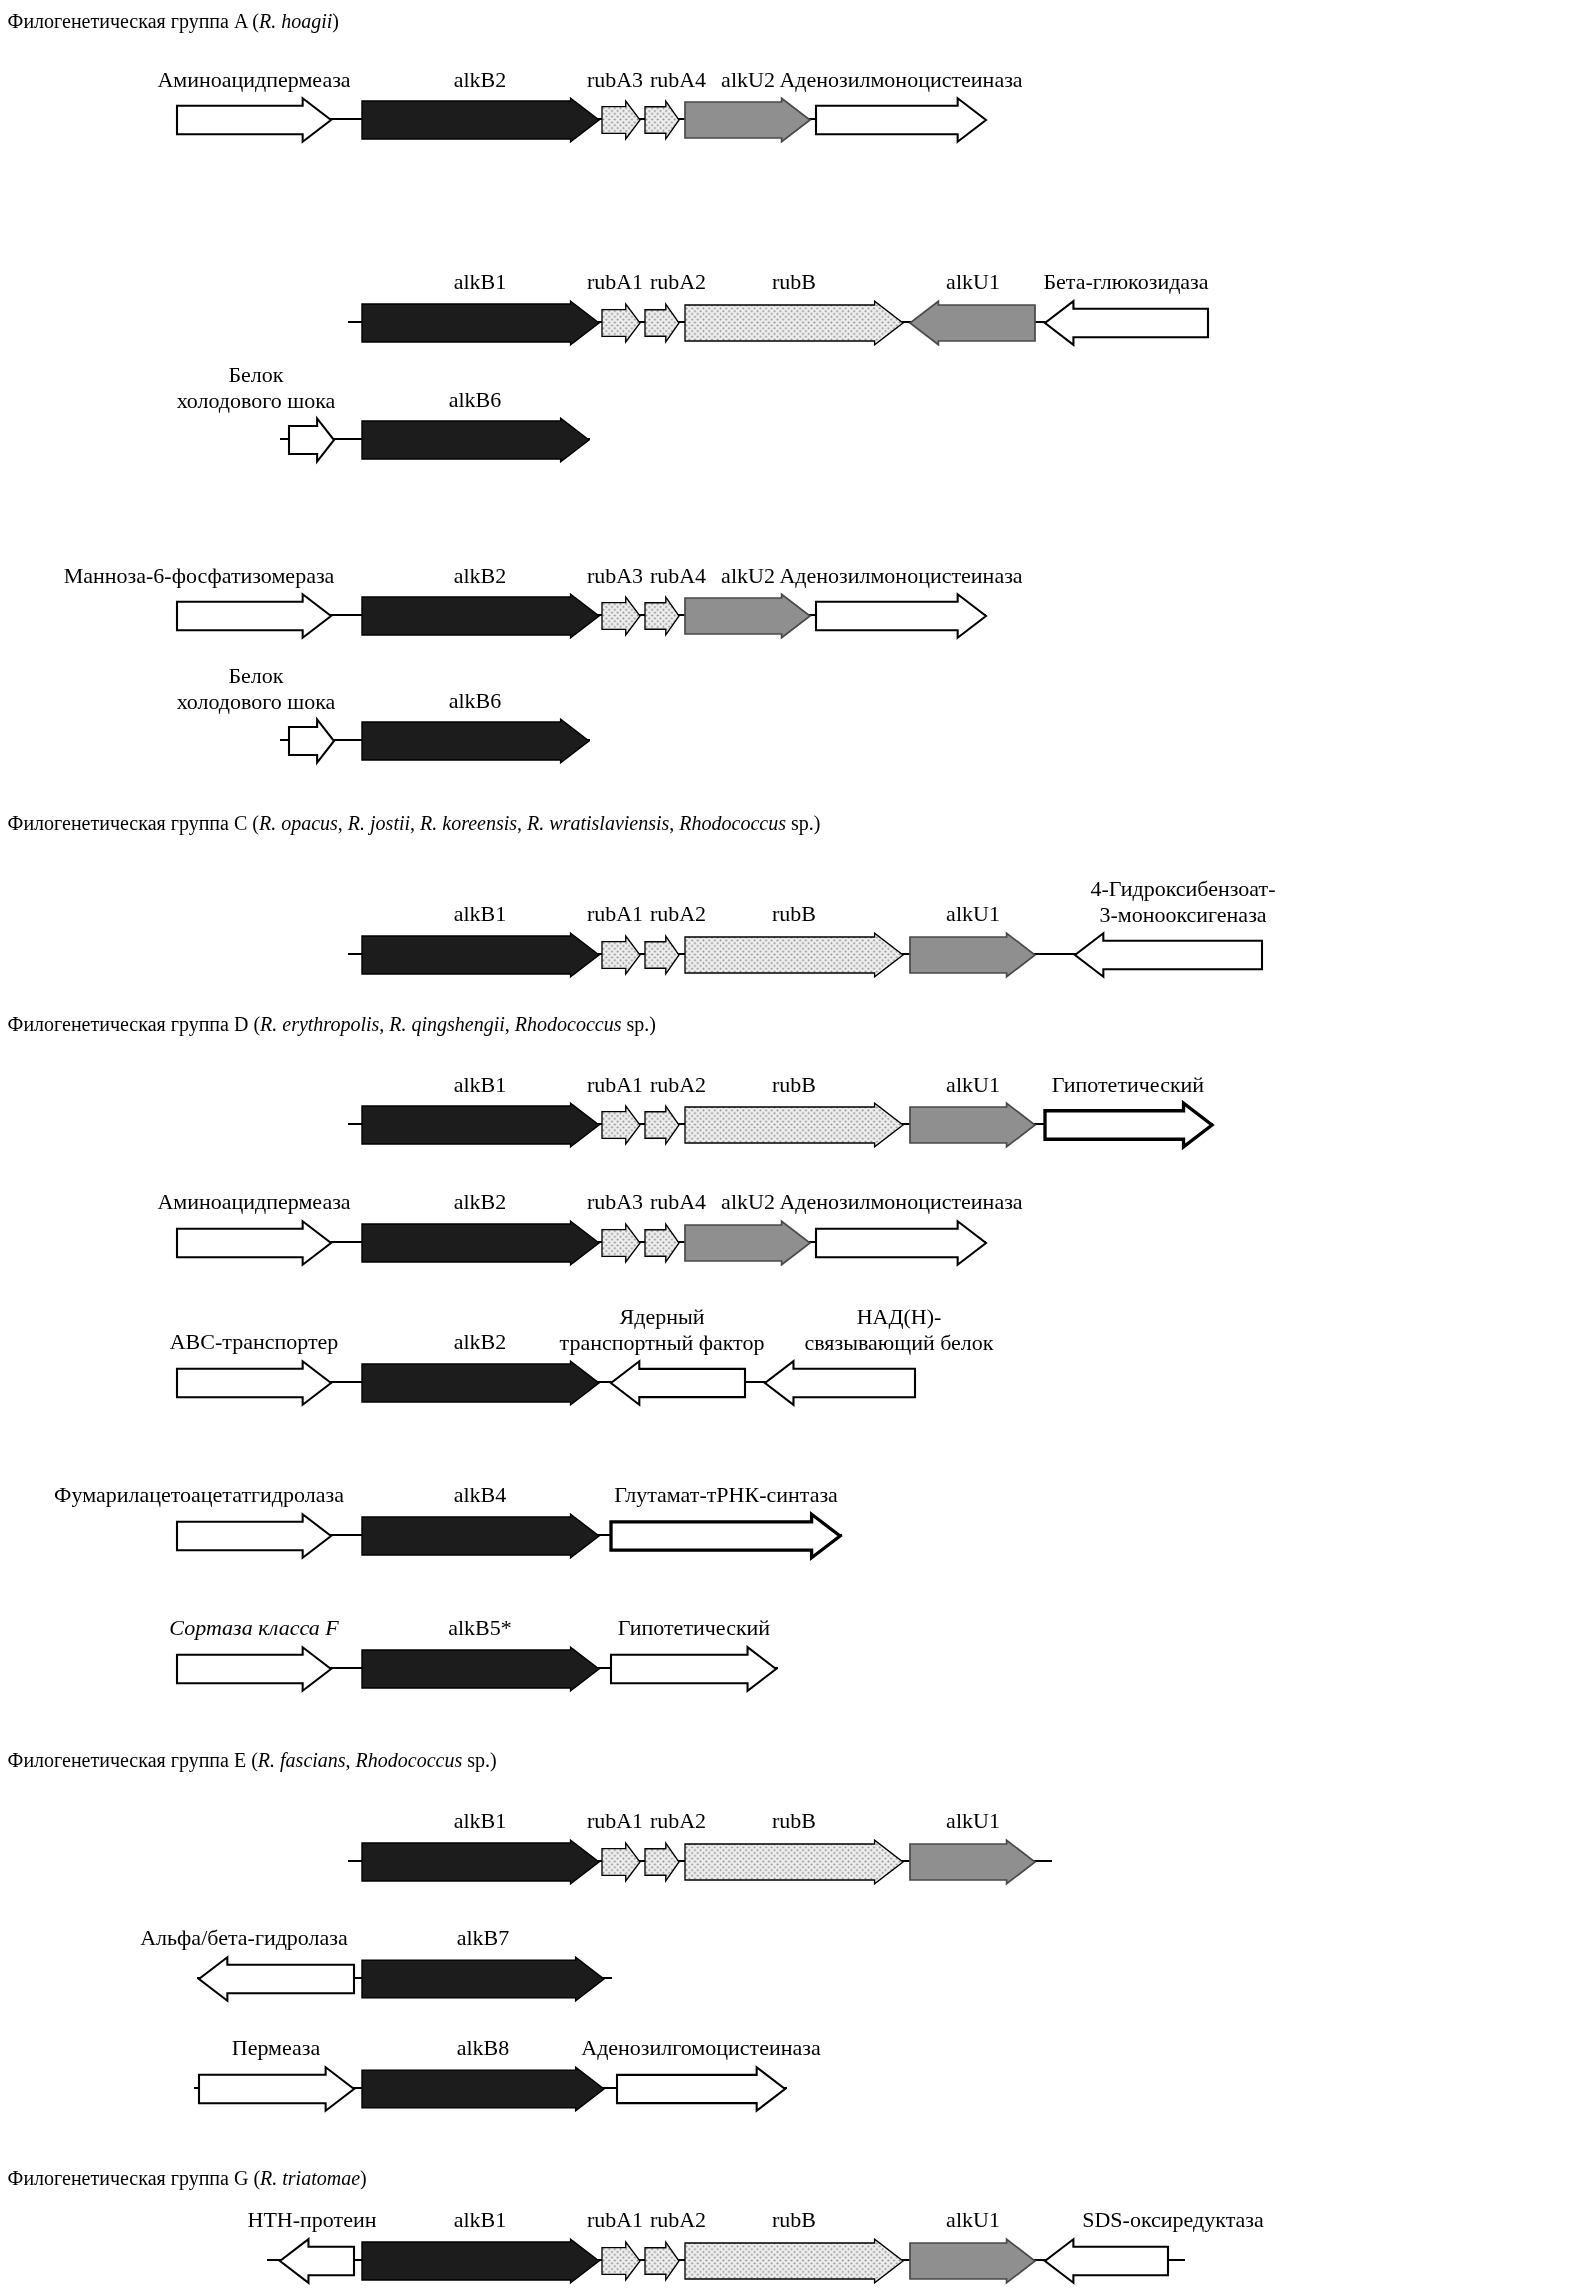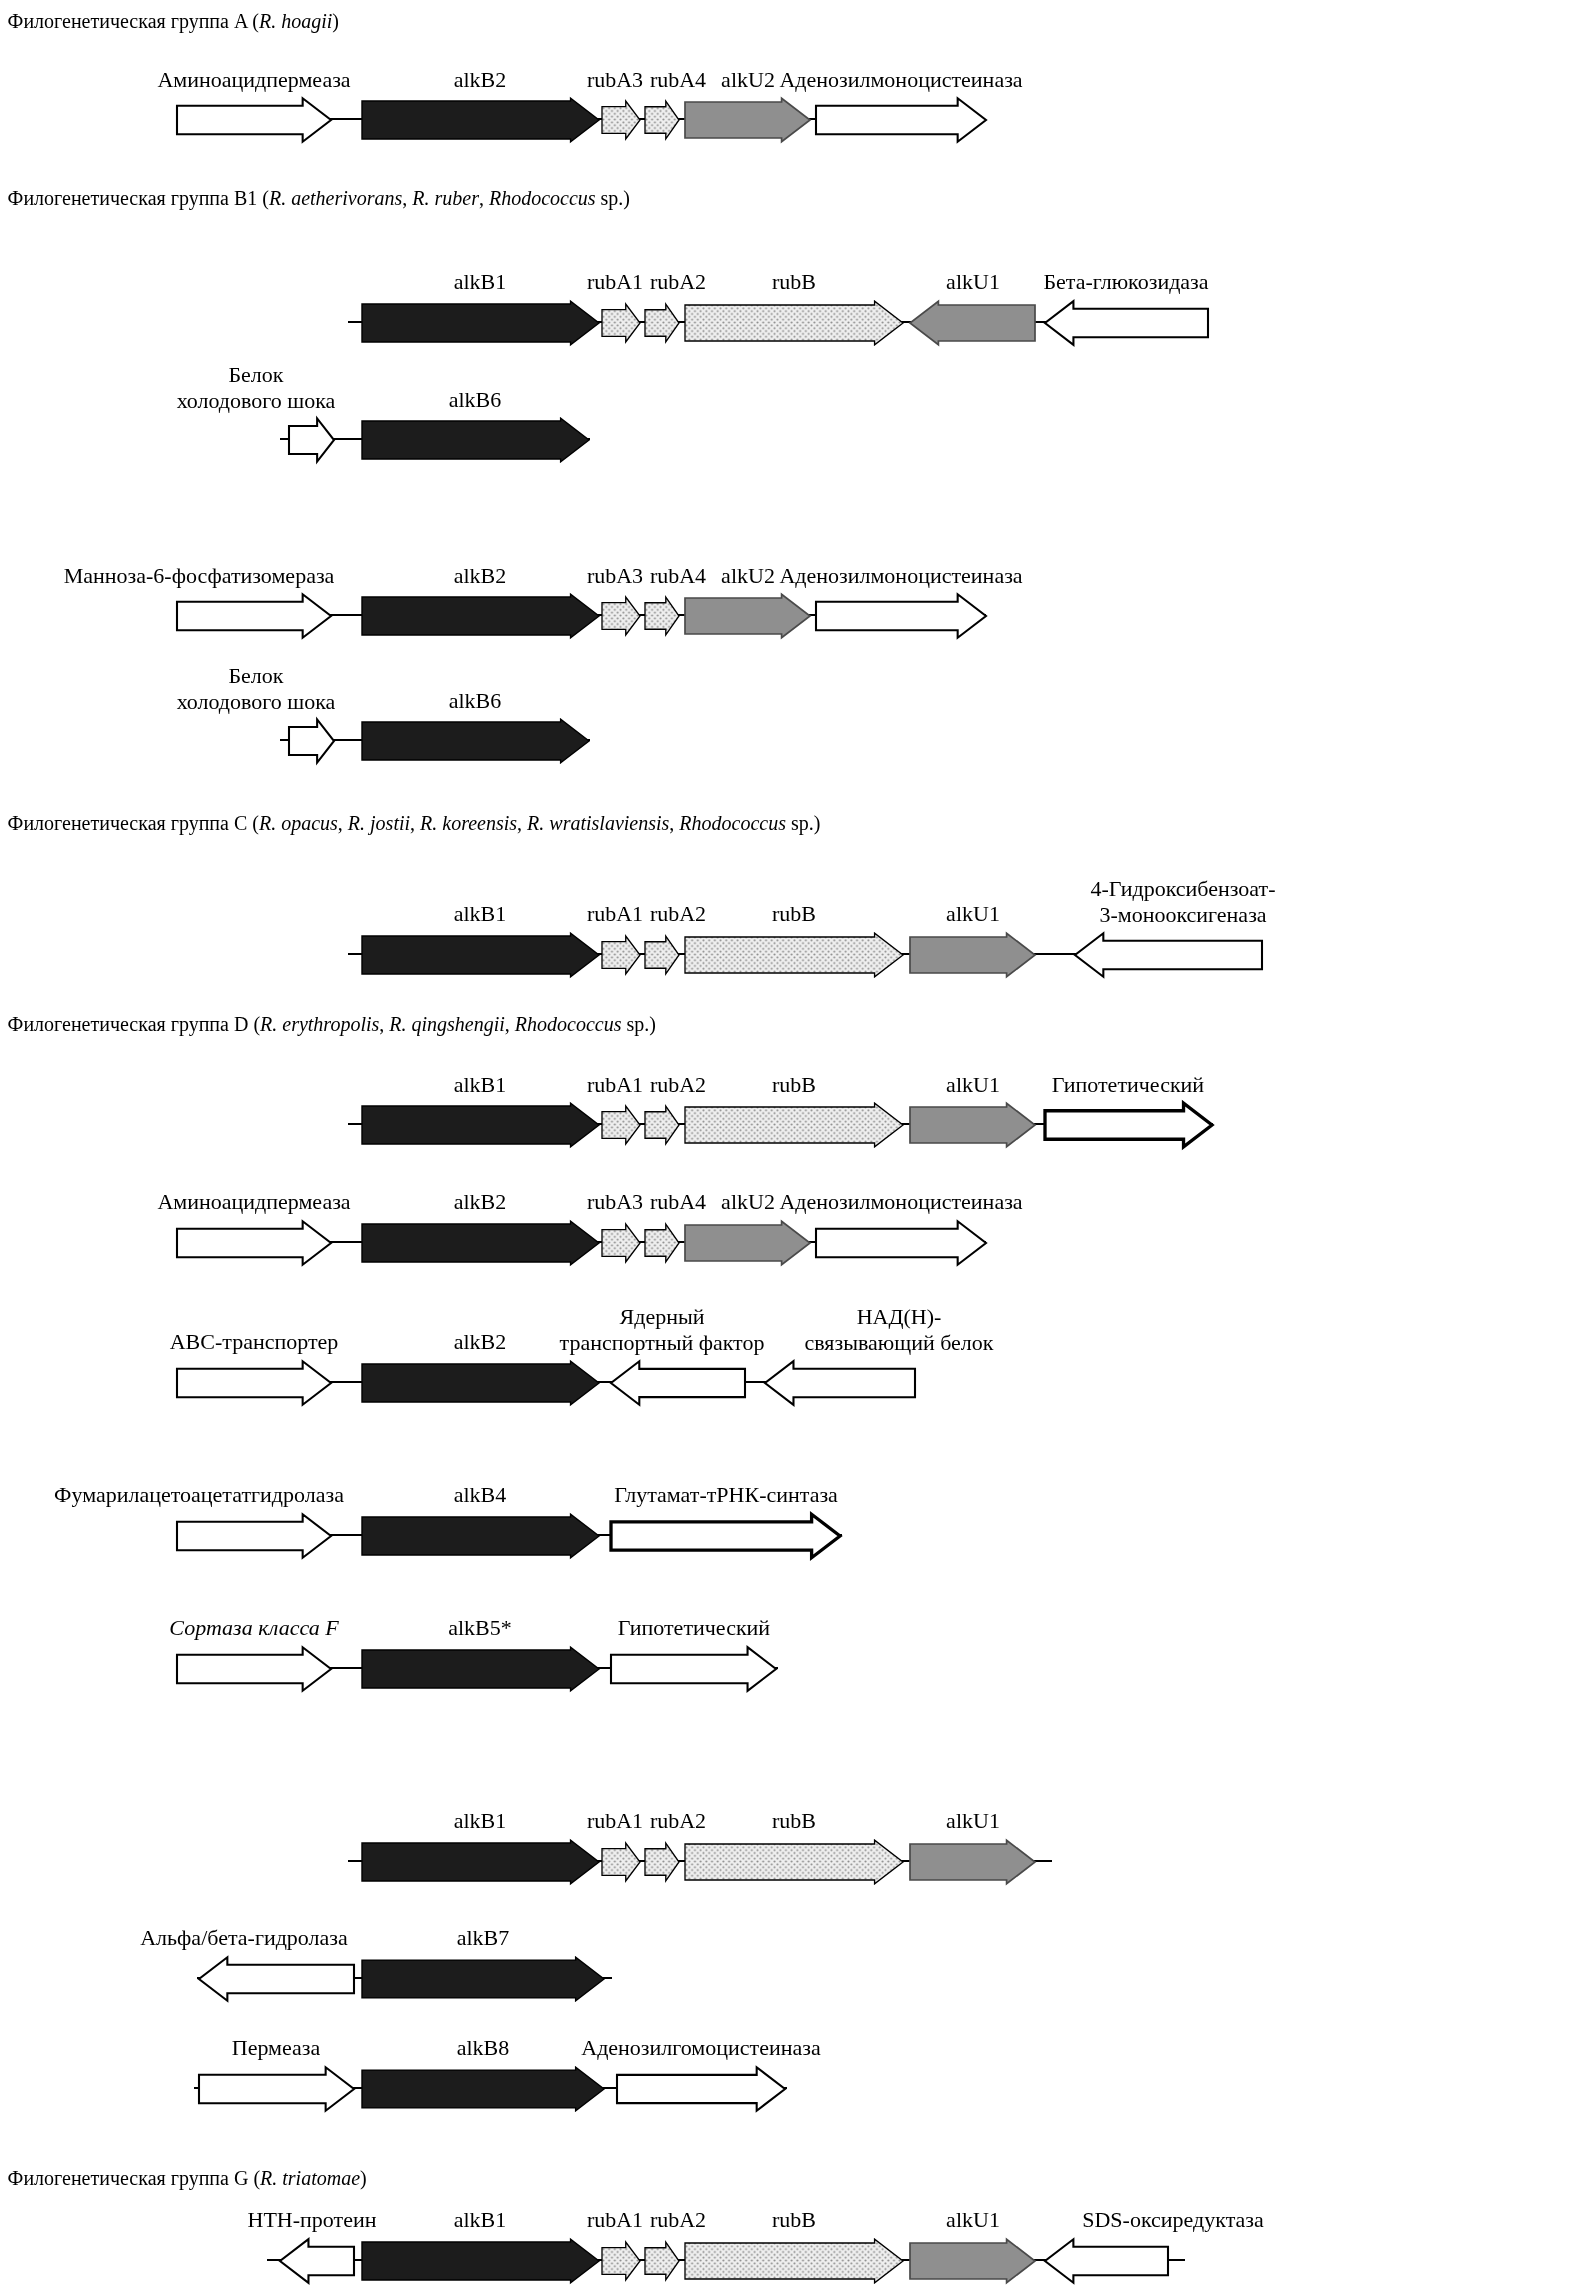--- a/index.html
+++ b/index.html
@@ -79,21 +79,20 @@
     </svg>
     <div class="gene-label" style="left: 678px; top: 93px;">rubA4</div>
     <svg width="125" height="44" viewBox="0 0 132 46" class="gene-arrow" style="left: 685px; top: 98px;">
       <polygon points="0,4 102,4 102,0 132,23 102,46 102,42 0,42" fill="#8f8f8f" stroke="#4a4a4a" stroke-width="1.8" stroke-linejoin="miter"></polygon>
     </svg>
     <div class="gene-label" style="left: 748px; top: 93px;">alkU2</div>
     <svg width="170" height="44" viewBox="0 0 180 46" class="gene-arrow" style="left: 816px; top: 98px;">
       <polygon points="0,8 150,8 150,0 180,23 150,46 150,38 0,38" fill="#ffffff" stroke="#000000" stroke-width="2.2" stroke-linejoin="miter"></polygon>
     </svg>
     <div class="gene-label" style="left: 901px; top: 93px;">Аденозилмоноцистеиназа</div>
-    <div class="section-title" style="top: 187px;"><span>Филогенетическая группа B1 (</span><em>R. aetherivorans</em><span>, </span><em>R. ruber</em><span>, </span><em>Rhodococcus</em><span> sp.)</span></div>
     <div class="baseline" style="left: 348px; top: 321px; width: 859px;"></div>
     <svg width="237" height="44" viewBox="0 0 250 46" class="gene-arrow" style="left: 362px; top: 301px;">
       <polygon points="0,3 220,3 220,0 250,23 220,46 220,43 0,43" fill="#1c1c1c" stroke="#000000" stroke-width="1.5" stroke-linejoin="miter"></polygon>
     </svg>
     <div class="gene-label" style="left: 480px; top: 295px;">alkB1</div>
     <svg width="38" height="38" viewBox="0 0 40 40" class="gene-arrow" style="left: 602px; top: 304px;">
       <defs>
         <pattern id="stipple-2" width="6" height="6" patternUnits="userSpaceOnUse">
           <rect width="6" height="6" fill="#efefef"></rect>
           <circle cx="1.5" cy="1.5" r="1.1" fill="#8d8d8d"></circle>
@@ -364,20 +363,21 @@
     </svg>
     <div class="gene-label" style="left: 254px; top: 1641px; font-style: italic;">Сортаза класса F</div>
     <svg width="237" height="44" viewBox="0 0 250 46" class="gene-arrow" style="left: 362px; top: 1647px;">
       <polygon points="0,3 220,3 220,0 250,23 220,46 220,43 0,43" fill="#1c1c1c" stroke="#000000" stroke-width="1.5" stroke-linejoin="miter"></polygon>
     </svg>
     <div class="gene-label" style="left: 480px; top: 1641px;">alkB5*</div>
     <svg width="165" height="44" viewBox="0 0 174 46" class="gene-arrow" style="left: 611px; top: 1647px;">
       <polygon points="0,8 144,8 144,0 174,23 144,46 144,38 0,38" fill="#ffffff" stroke="#000000" stroke-width="2.2" stroke-linejoin="miter"></polygon>
     </svg>
     <div class="gene-label" style="left: 694px; top: 1641px;">Гипотетический</div>
+    <div class="section-title" style="top: 1749px;"><span>Филогенетическая группа E (</span><em>R. fascians</em><span>, </span><em>Rhodococcus</em><span> sp.)</span></div>
     <div class="baseline" style="left: 348px; top: 1860px; width: 704px;"></div>
     <svg width="237" height="44" viewBox="0 0 250 46" class="gene-arrow" style="left: 362px; top: 1840px;">
       <polygon points="0,3 220,3 220,0 250,23 220,46 220,43 0,43" fill="#1c1c1c" stroke="#000000" stroke-width="1.5" stroke-linejoin="miter"></polygon>
     </svg>
     <div class="gene-label" style="left: 480px; top: 1834px;">alkB1</div>
     <svg width="38" height="38" viewBox="0 0 40 40" class="gene-arrow" style="left: 602px; top: 1843px;">
       <defs>
         <pattern id="stipple-15" width="6" height="6" patternUnits="userSpaceOnUse">
           <rect width="6" height="6" fill="#efefef"></rect>
           <circle cx="1.5" cy="1.5" r="1.1" fill="#8d8d8d"></circle>

